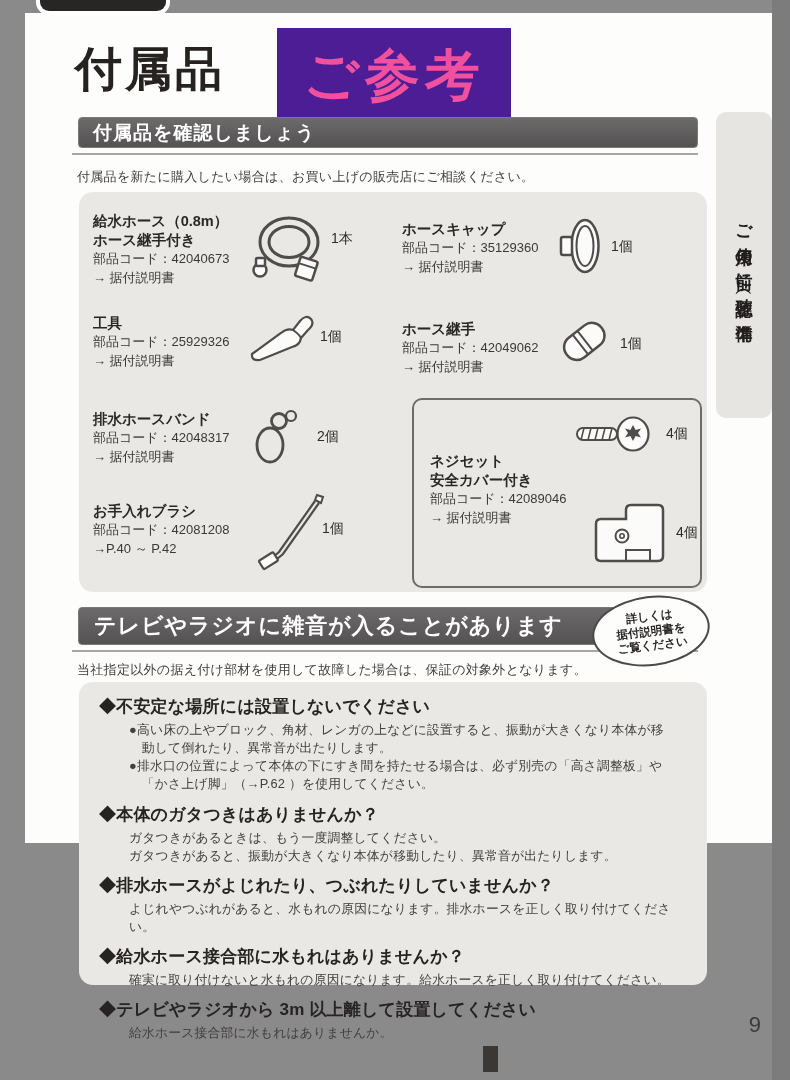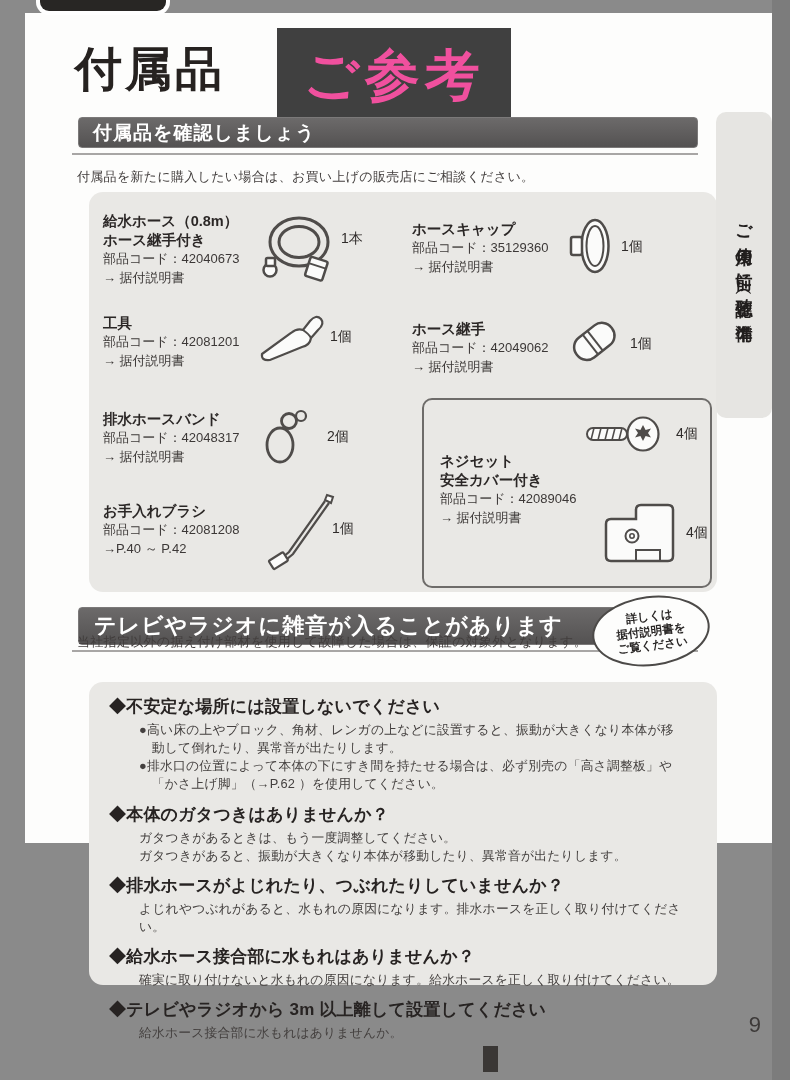--- a/index.html
+++ b/index.html
@@ -25,43 +25,43 @@
     background:#282624; border-radius:0 0 9px 9px;
   }
 
   
   .doc-title {
     position:absolute; left:50px; top:25px;
     font-size:47px; font-weight:800; color:#262220; letter-spacing:3px;
   }
   .ref-highlight {
     position:absolute; left:252px; top:15px; width:234px; height:95px;
-    background:#404040; display:flex; align-items:center; justify-content:center;
+    background:#4c1d95; display:flex; align-items:center; justify-content:center;
   }
   .ref-highlight span {
     font-size:55px; font-weight:800; color:#f0509e; letter-spacing:5px;
   }
 
   
   .section-bar {
     position:absolute; left:53px; width:620px;
     background:linear-gradient(#6c6a6a,#545252);
     border:1px solid #7b7979; border-radius:4px;
     color:#ffffff; display:flex; align-items:center;
   }
   .bar-1 { top:104px; height:31px; font-size:19px; font-weight:700; padding-left:14px; letter-spacing:1px; }
   .bar-2 { top:594px; height:38px; font-size:22px; font-weight:700; padding-left:15px; letter-spacing:1px; }
   .bar-underline { position:absolute; left:47px; width:626px; height:2px; background:#a8a6a5; }
   .u-1 { top:140px; } .u-2 { top:637px; }
 
   .intro-text { position:absolute; left:52px; font-size:13px; color:#413d3c; letter-spacing:0.3px; }
-  .intro-1 { top:155px; } .intro-2 { top:620px; }
-
-  
-  .panel { position:absolute; left:64px; width:628px; background:#e9e8e5; border-radius:14px; }
+  .intro-1 { top:155px; } .intro-2 { top:648px; }
+
+  
+  .panel { position:absolute; left:54px; width:628px; background:#e9e8e5; border-radius:14px; }
   .panel-accessories { top:179px; height:400px; }
   .panel-checklist { top:669px; height:303px; padding:13px 36px 0 20px; }
 
   
   .acc-item { position:absolute; font-size:13px; line-height:1.45; color:#3c3837; }
   .acc-name { font-size:14.5px; font-weight:700; line-height:1.3; color:#2b2726; }
   .acc-qty { position:absolute; font-size:14px; color:#2f2b2a; }
   .acc-icon { position:absolute; }
   svg .ln { stroke:#4f4c4a; fill:none; }
   svg .fl { stroke:#4f4c4a; fill:#fbfbfa; }
@@ -147,21 +147,21 @@
       <svg width="44" height="60" viewBox="0 0 44 60">
         <ellipse class="fl" cx="27" cy="30" rx="13.5" ry="26" stroke-width="2.5"></ellipse>
         <ellipse class="ln" cx="27" cy="30" rx="8.5" ry="20" stroke-width="2"></ellipse>
         <rect class="fl" x="3" y="21" width="11" height="18" rx="2" stroke-width="2.5"></rect>
       </svg>
     </div>
     <div class="acc-qty" style="left:532px; top:46px;">1個</div>
 
     <div class="acc-item" style="left:14px; top:122px;">
       <div class="acc-name">工具</div>
-      <div>部品コード：42081201</div>
+      <div>部品コード：25929326</div>
       <div>→ 据付説明書</div>
     </div>
     <div class="acc-icon" style="left:166px; top:116px;">
       <svg width="72" height="56" viewBox="0 0 72 56">
         <path class="fl" stroke-width="2.2" d="M7 46 L36 25 Q42 20 48 22 L55 13 Q61 6 66 11 Q70 16 63 22 L56 30 Q55 37 47 39 L15 52 Q6 53 7 46 Z"></path>
         <path class="ln" stroke-width="2" d="M48 22 Q54 26 56 30"></path>
       </svg>
     </div>
     <div class="acc-qty" style="left:241px; top:136px;">1個</div>
 

